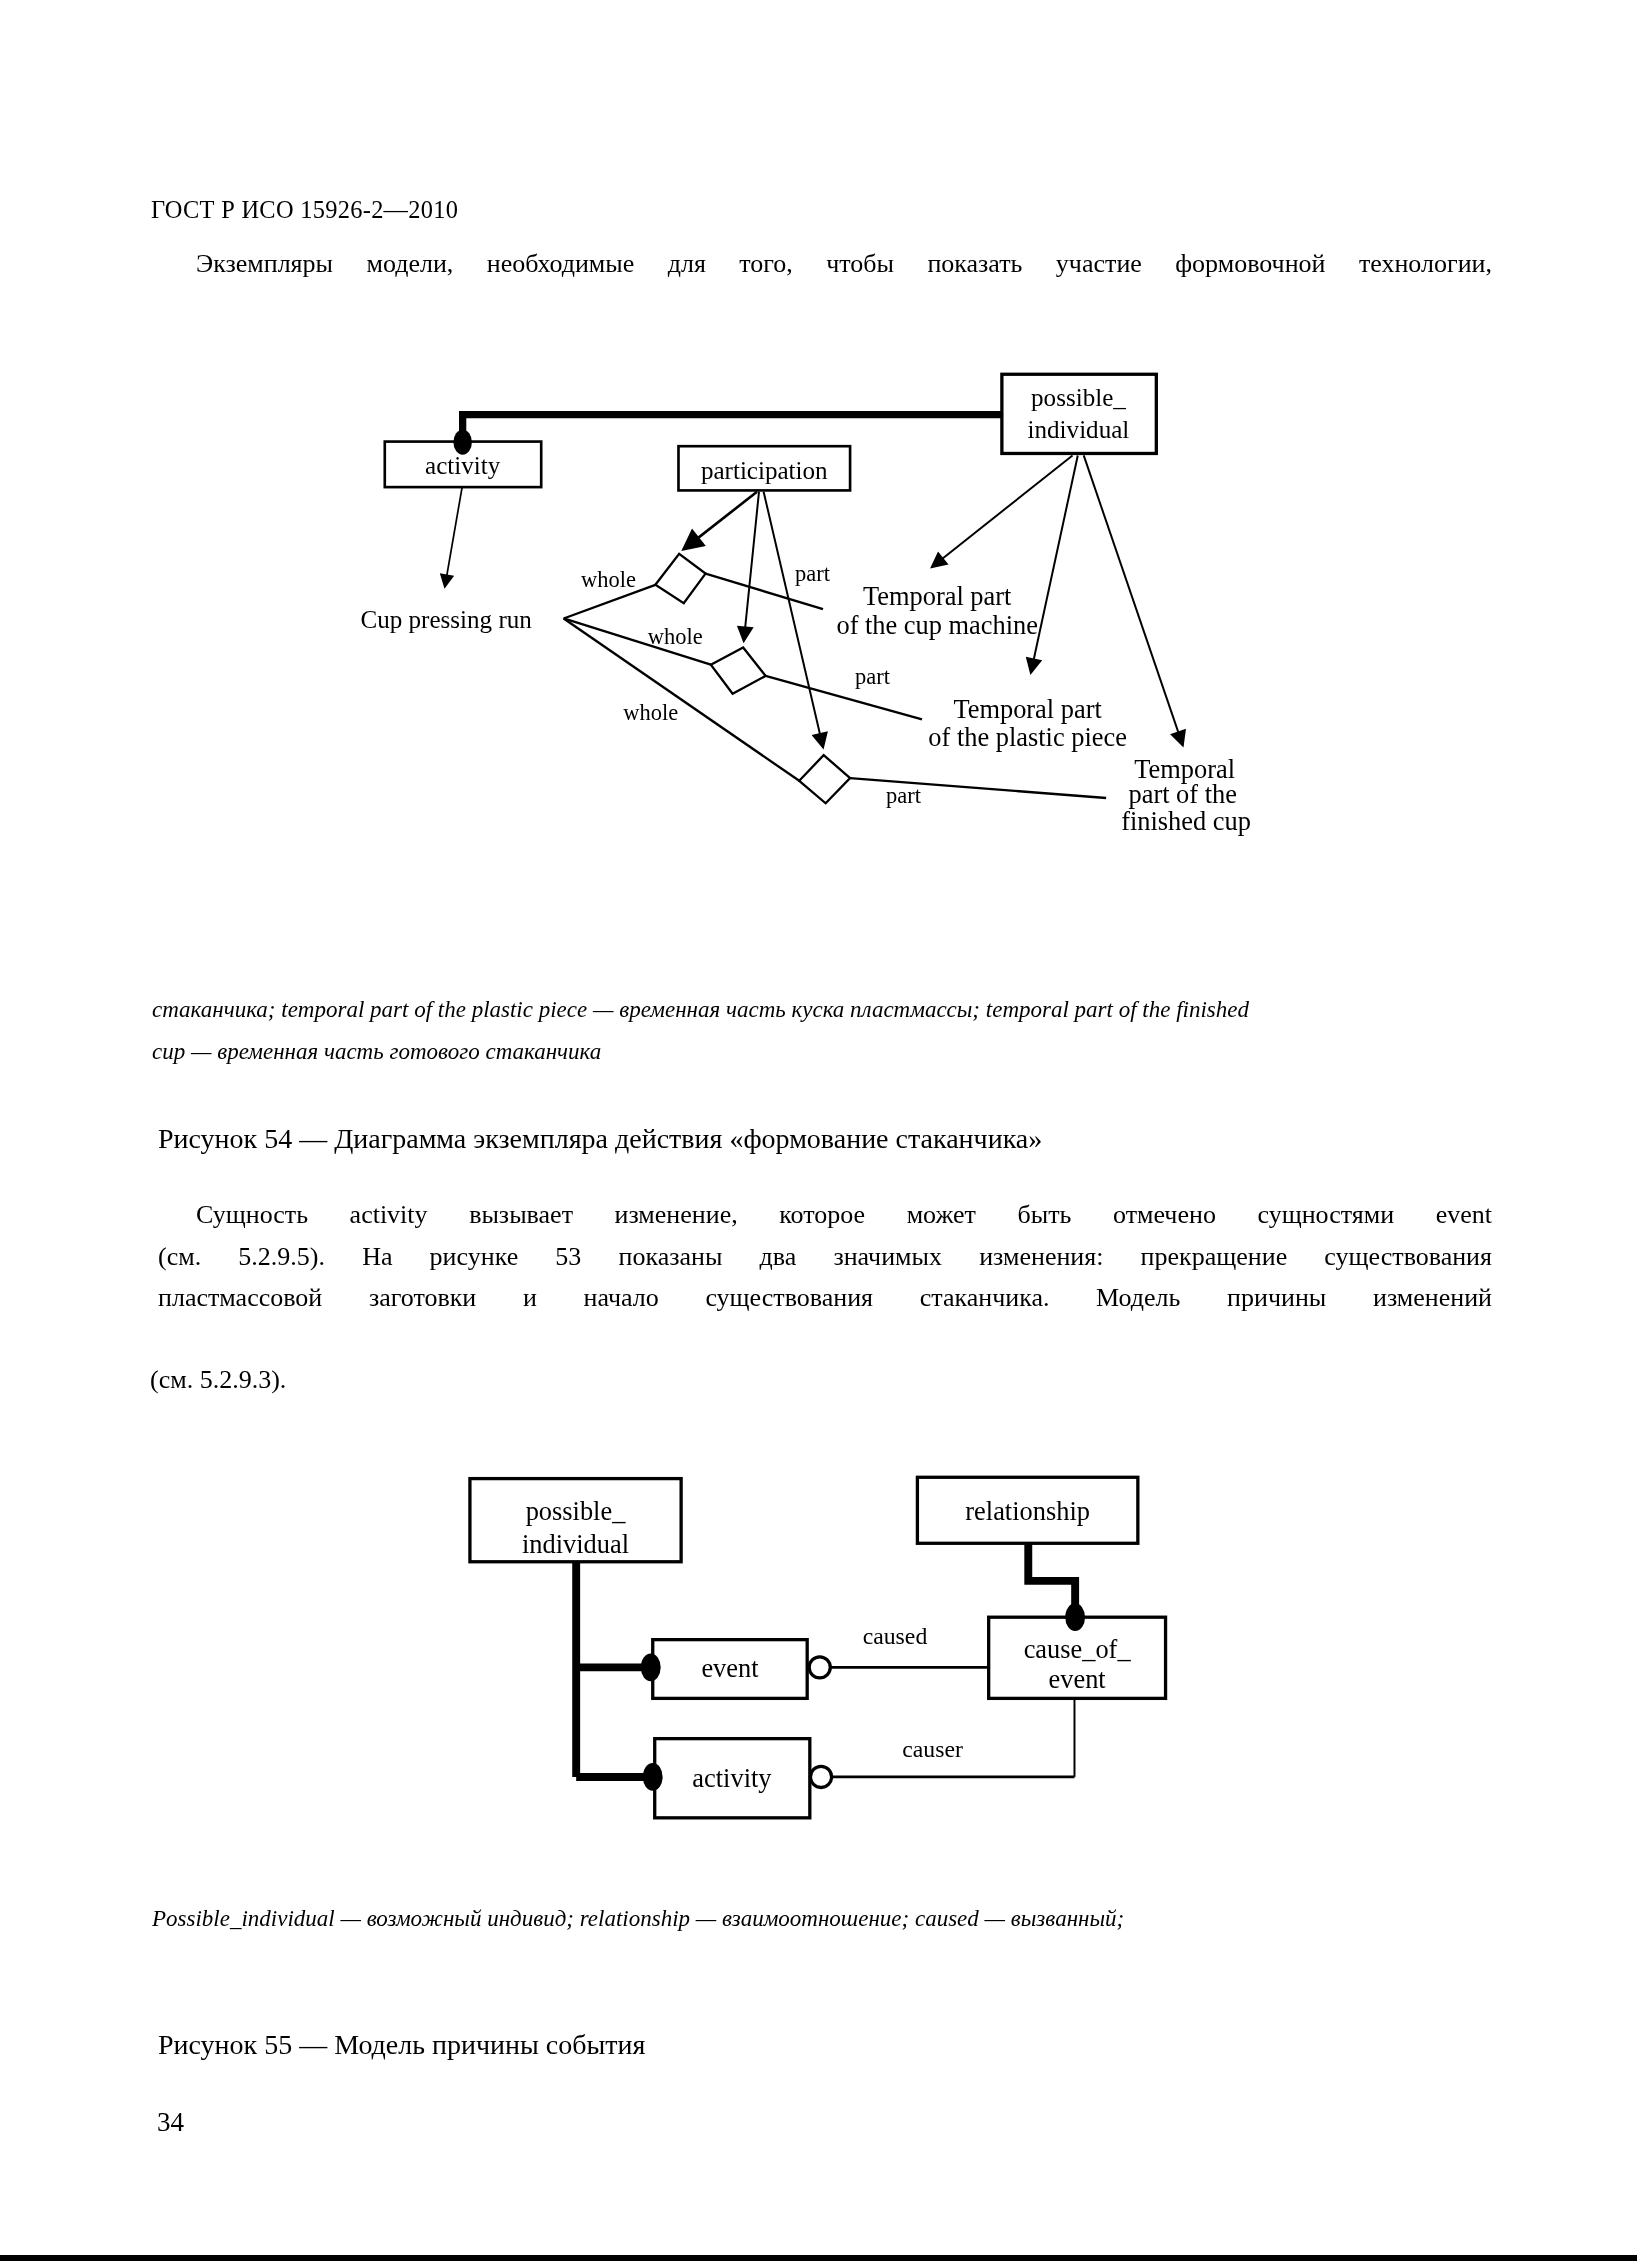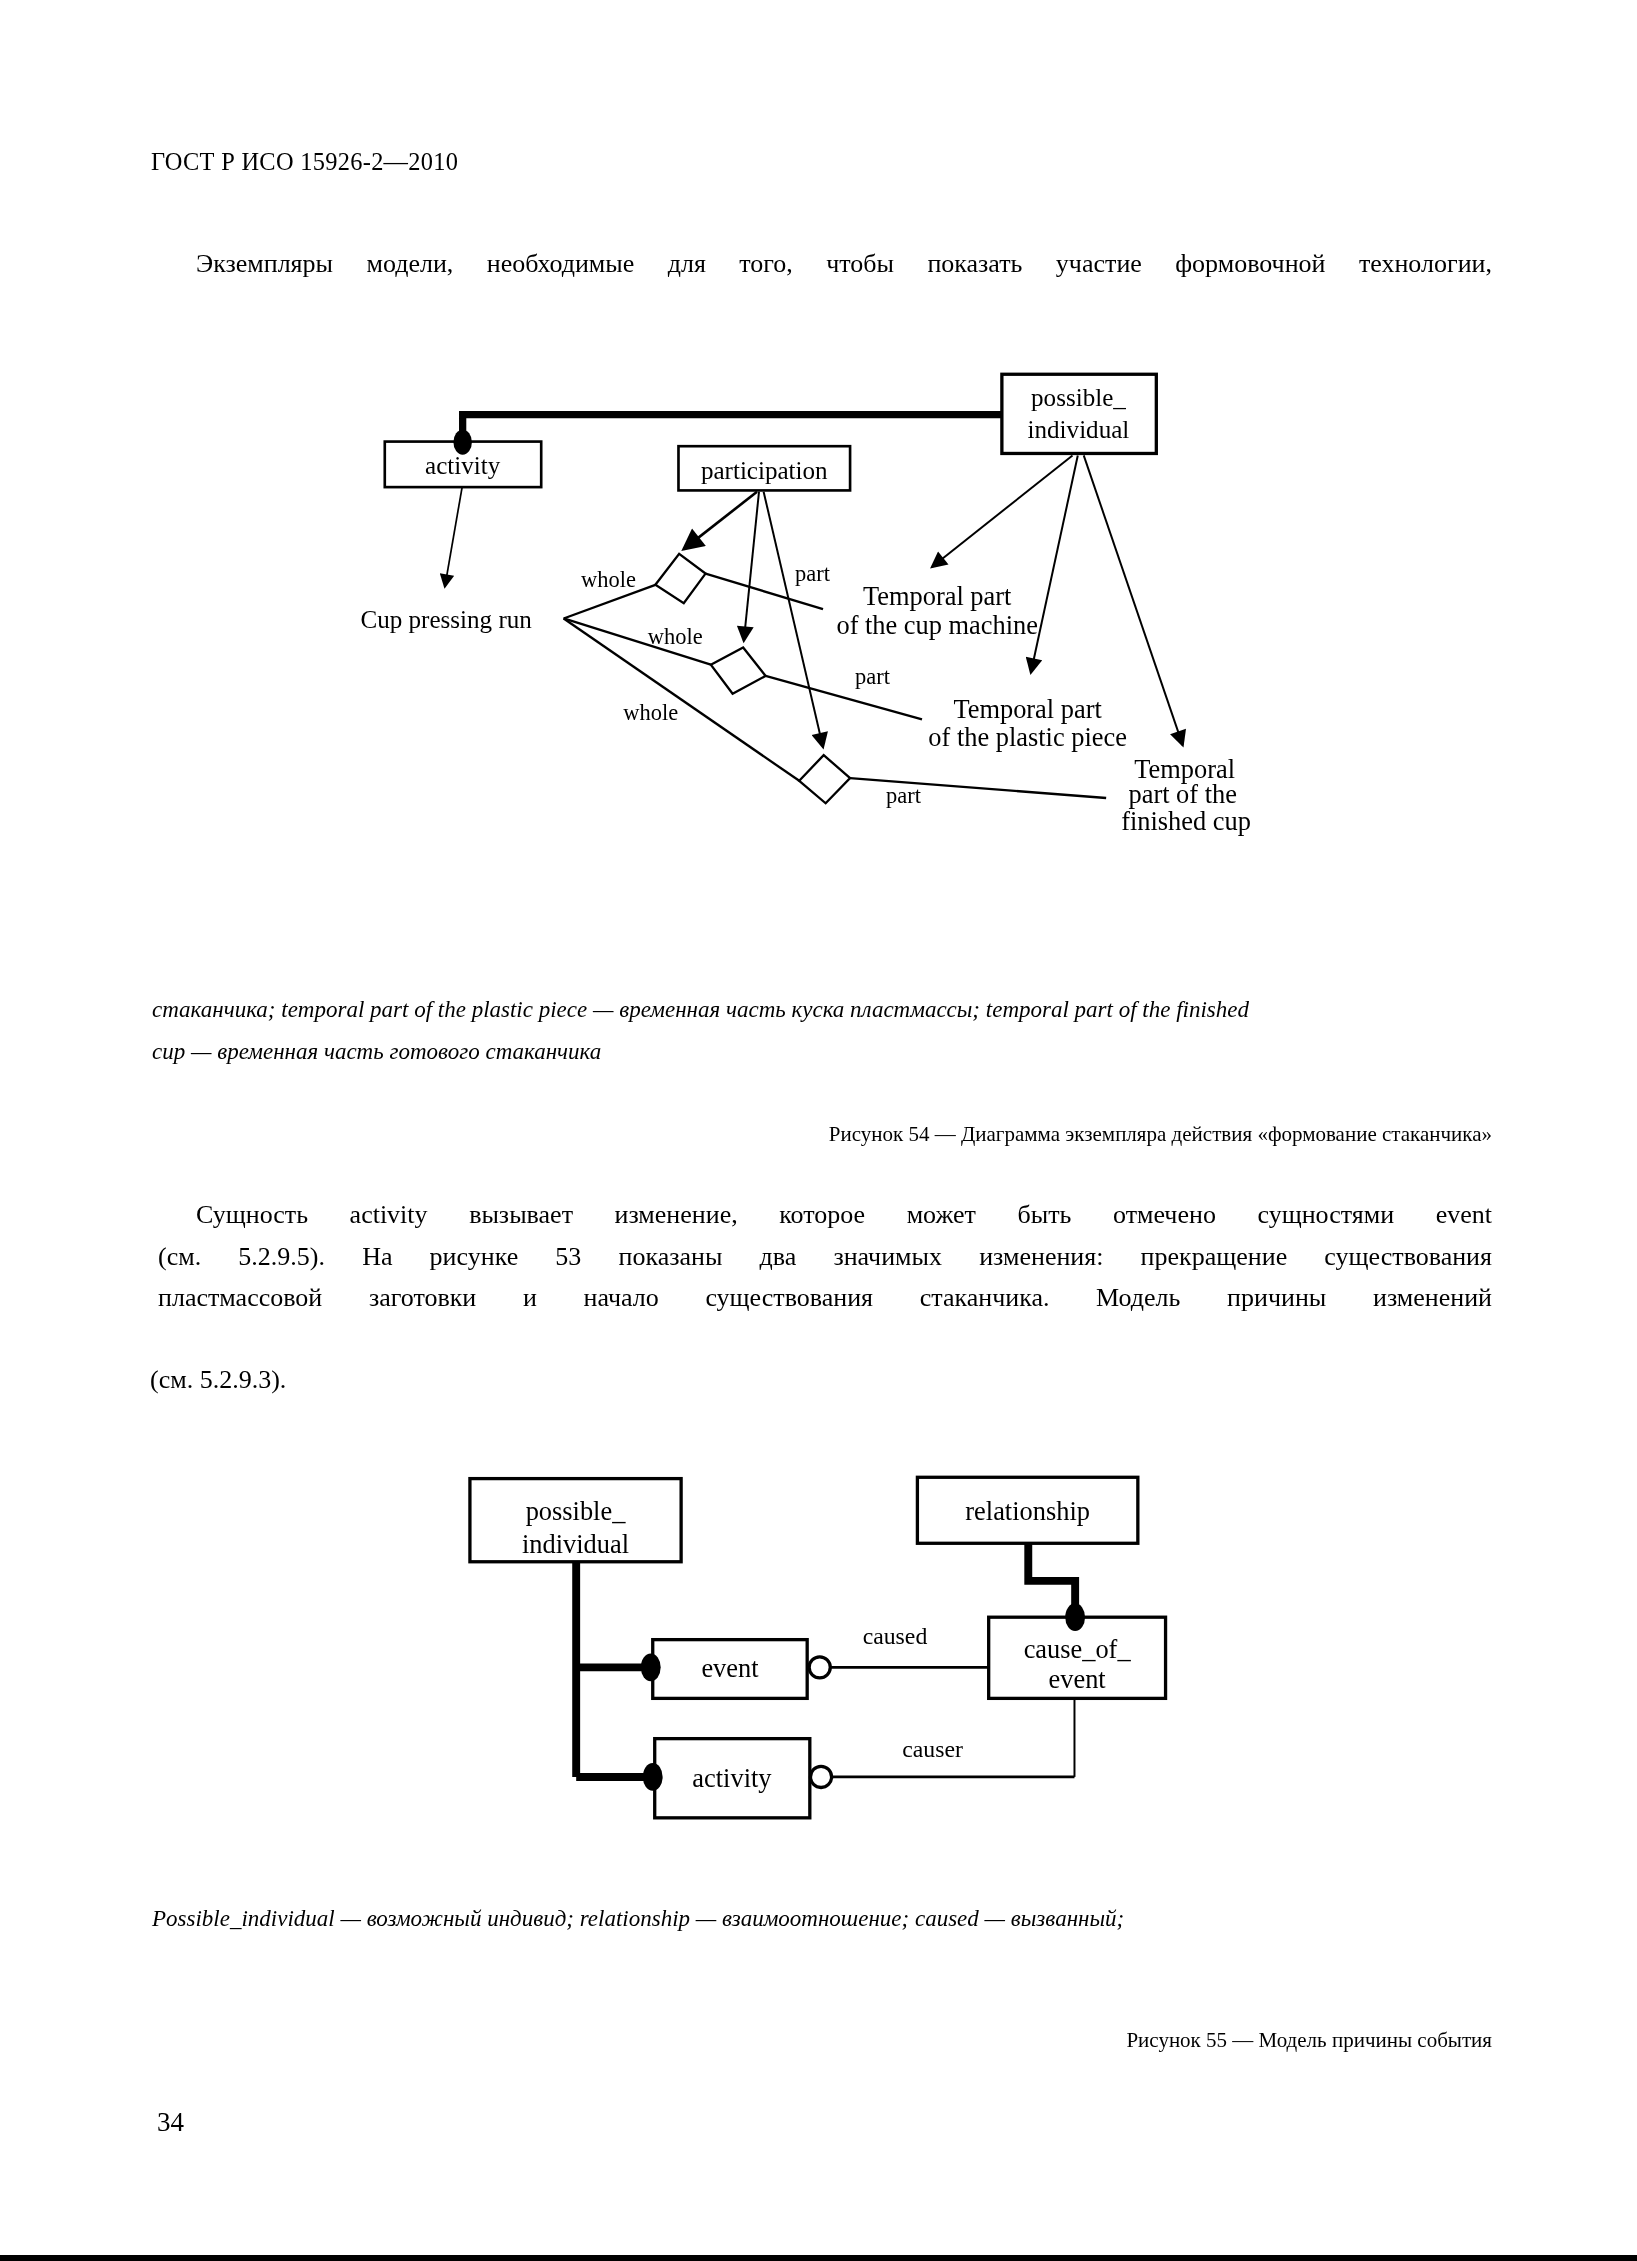--- a/index.html
+++ b/index.html
@@ -7,23 +7,23 @@
     position:relative;
     width:1637px;height:2261px;
     background:#ffffff;
     font-family:"Liberation Serif", serif;
     color:#000;
     overflow:hidden;
   }
   .t{position:absolute;white-space:nowrap;line-height:1.18;}
   .just{text-align:justify;text-align-last:justify;white-space:normal;}
   .body{font-size:26px;}
-  .hdr{font-size:24.4px;letter-spacing:0.3px;}
+  .hdr{font-size:24.4px;letter-spacing:0.3px;margin-top:48px;}
   .it{font-style:italic;font-size:23px;}
-  .cap{font-size:21px;text-align:right;white-space:normal;}
+  .cap{font-size:28px;text-align:left;white-space:normal;}
   .pnum{font-size:27px;}
   svg{position:absolute;}
   svg text{font-family:"Liberation Serif", serif;fill:#000;}
   .scanbar{position:absolute;left:0;bottom:0;width:1637px;height:6px;background:#000;}
 </style>
 </head>
 <body>
 
 <div class="page">
 

